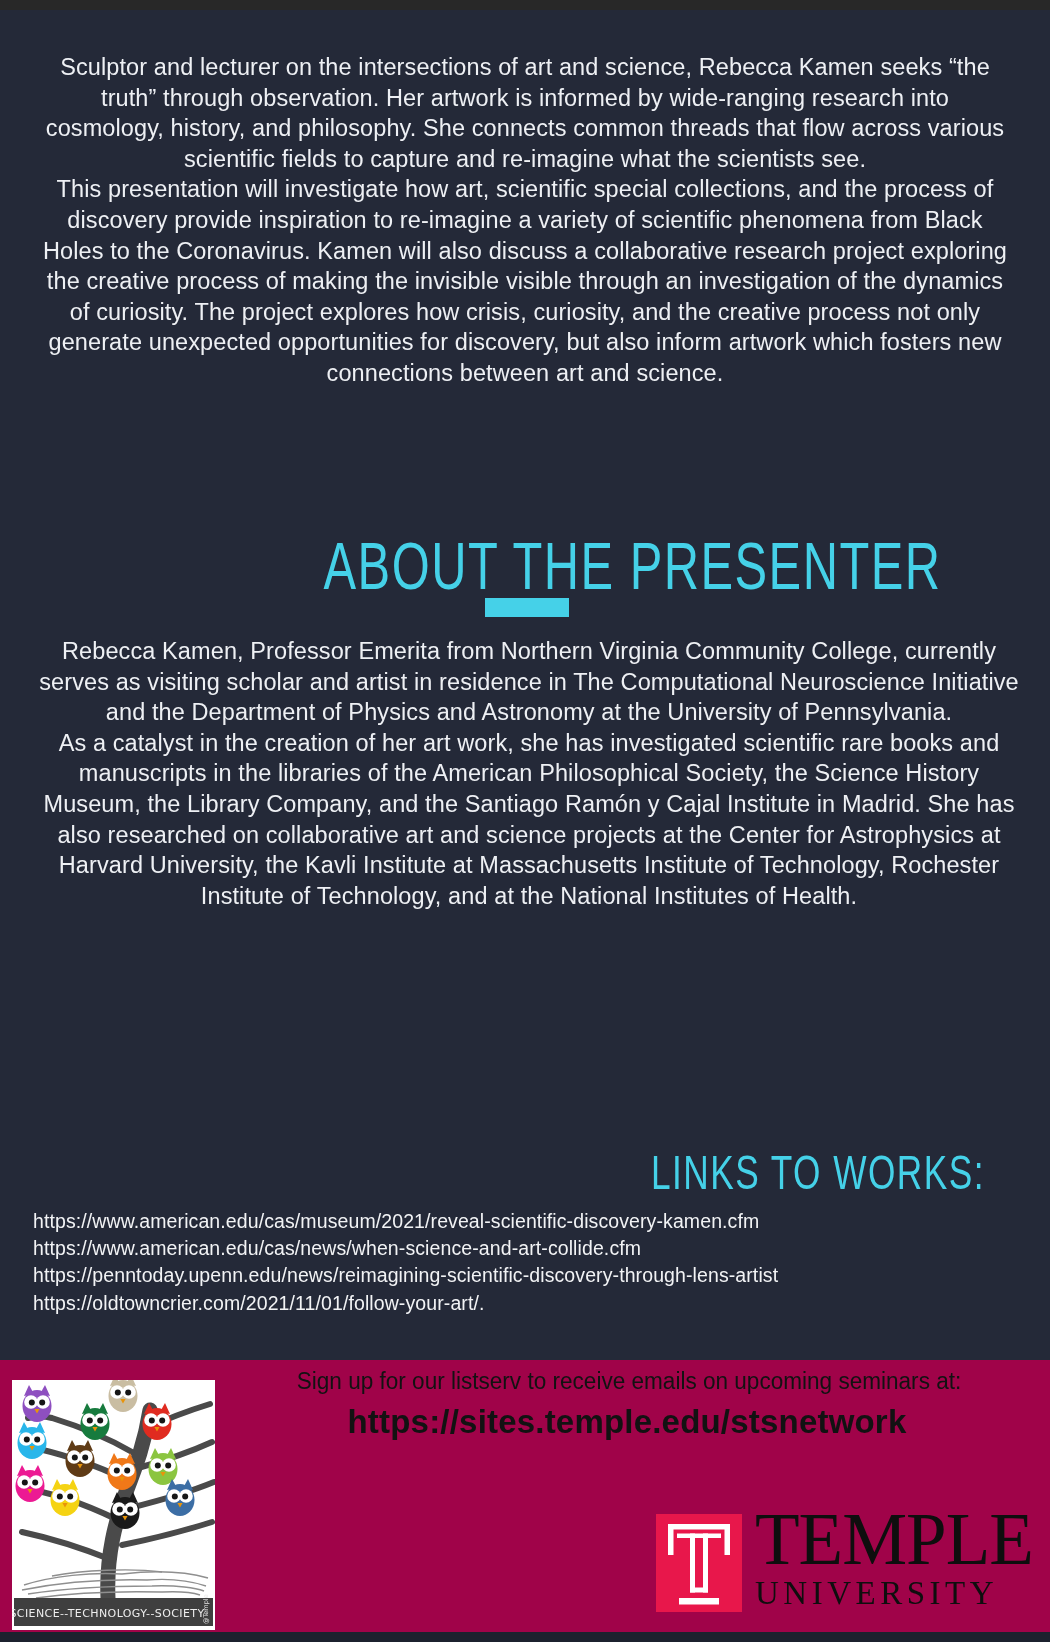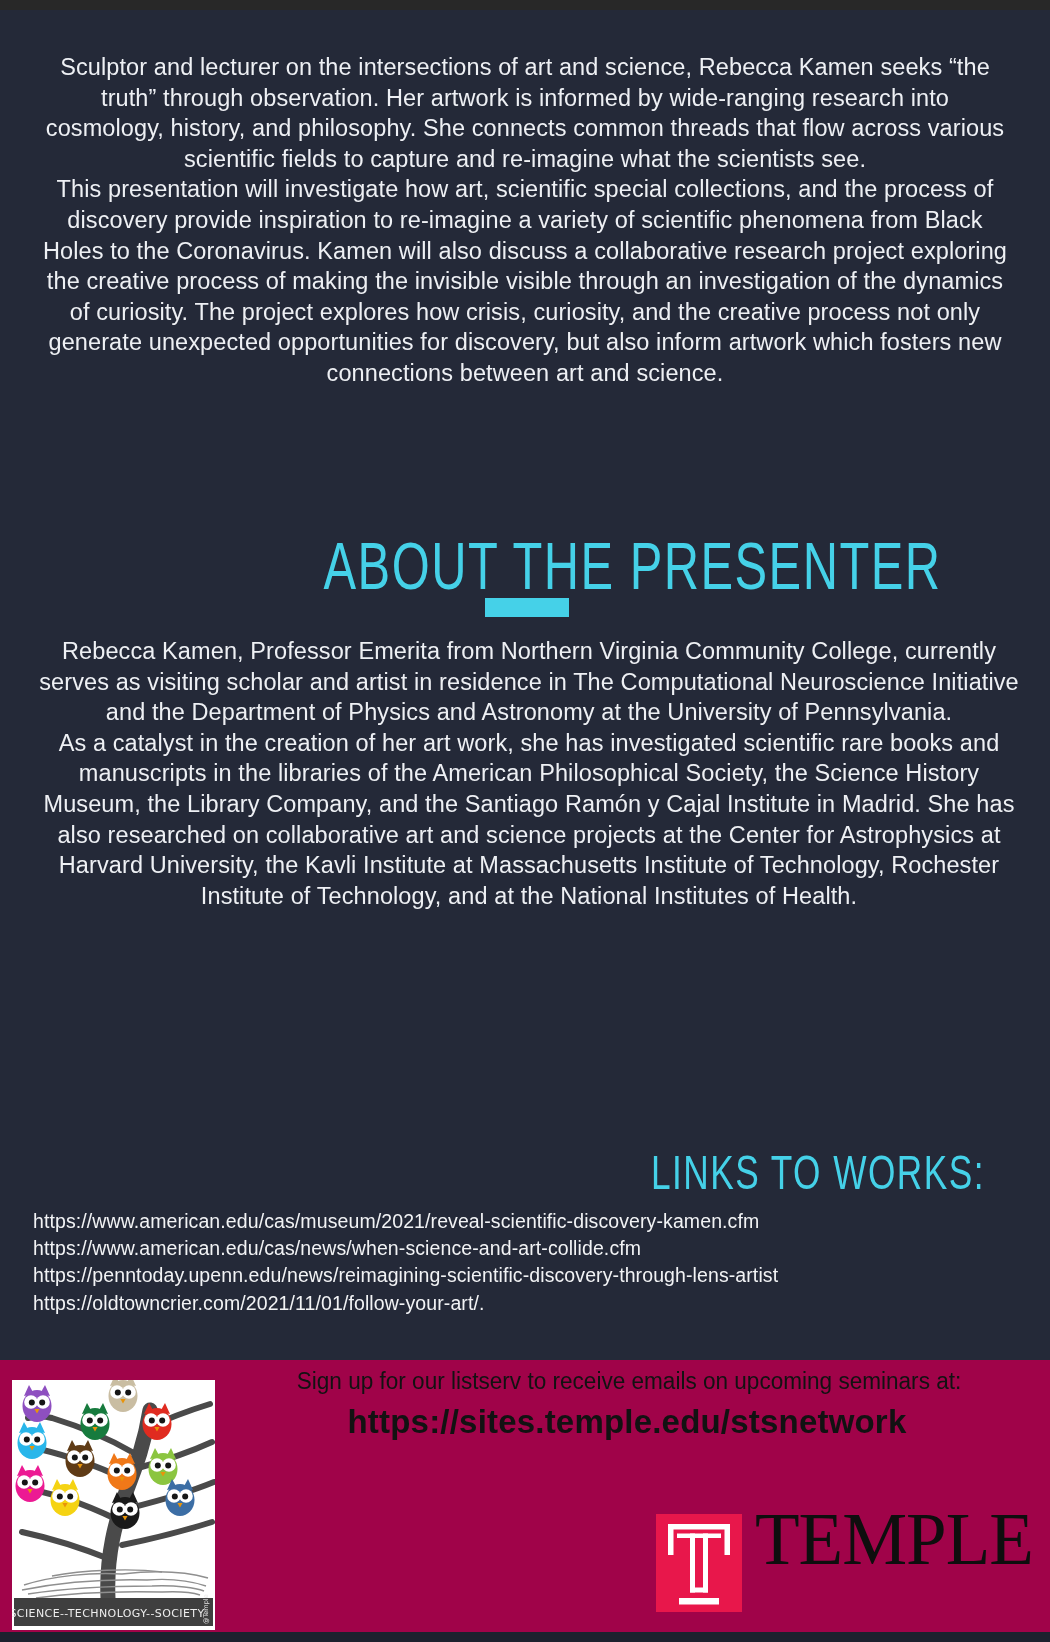--- a/index.html
+++ b/index.html
@@ -177,18 +177,19 @@
           <rect x="68.5" y="10" width="5.5" height="31"></rect>
           <rect x="21" y="19.5" width="44" height="4.5"></rect>
           <rect x="34" y="19.5" width="5" height="59"></rect>
           <rect x="47" y="19.5" width="5" height="59"></rect>
           <rect x="34" y="73.5" width="18" height="5"></rect>
           <rect x="23" y="84" width="40" height="6.5"></rect>
         </g>
       </svg>
       <div class="temple-text-col">
         <div class="temple-word">TEMPLE</div>
+        <div class="temple-univ">UNIVERSITY</div>
       </div>
     </div>
   </footer>
 
   <div class="bottom-strip"></div>
 </div>
 
 </body></html>

